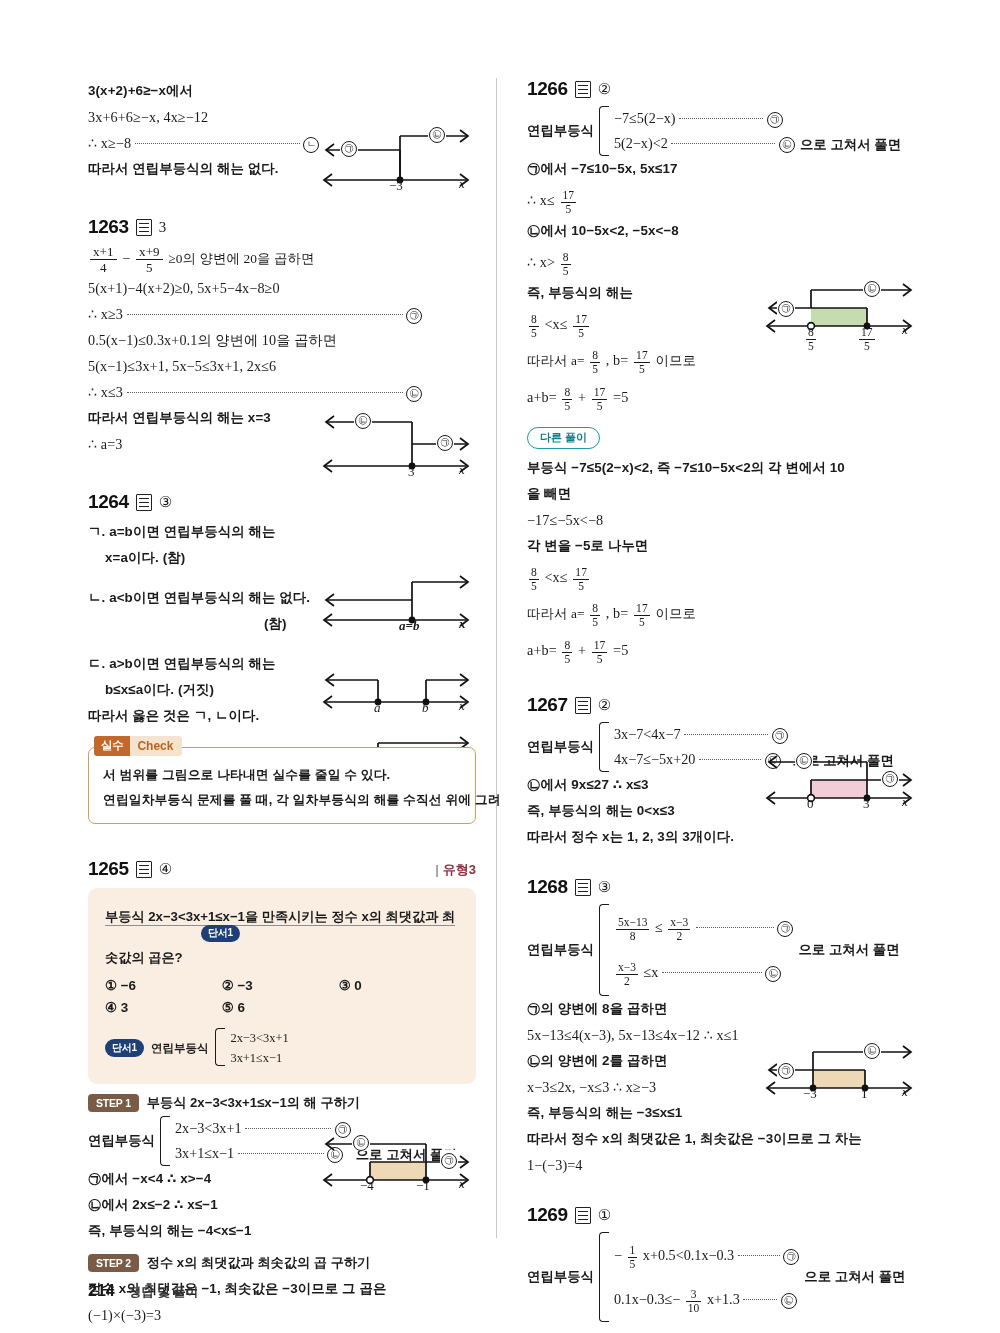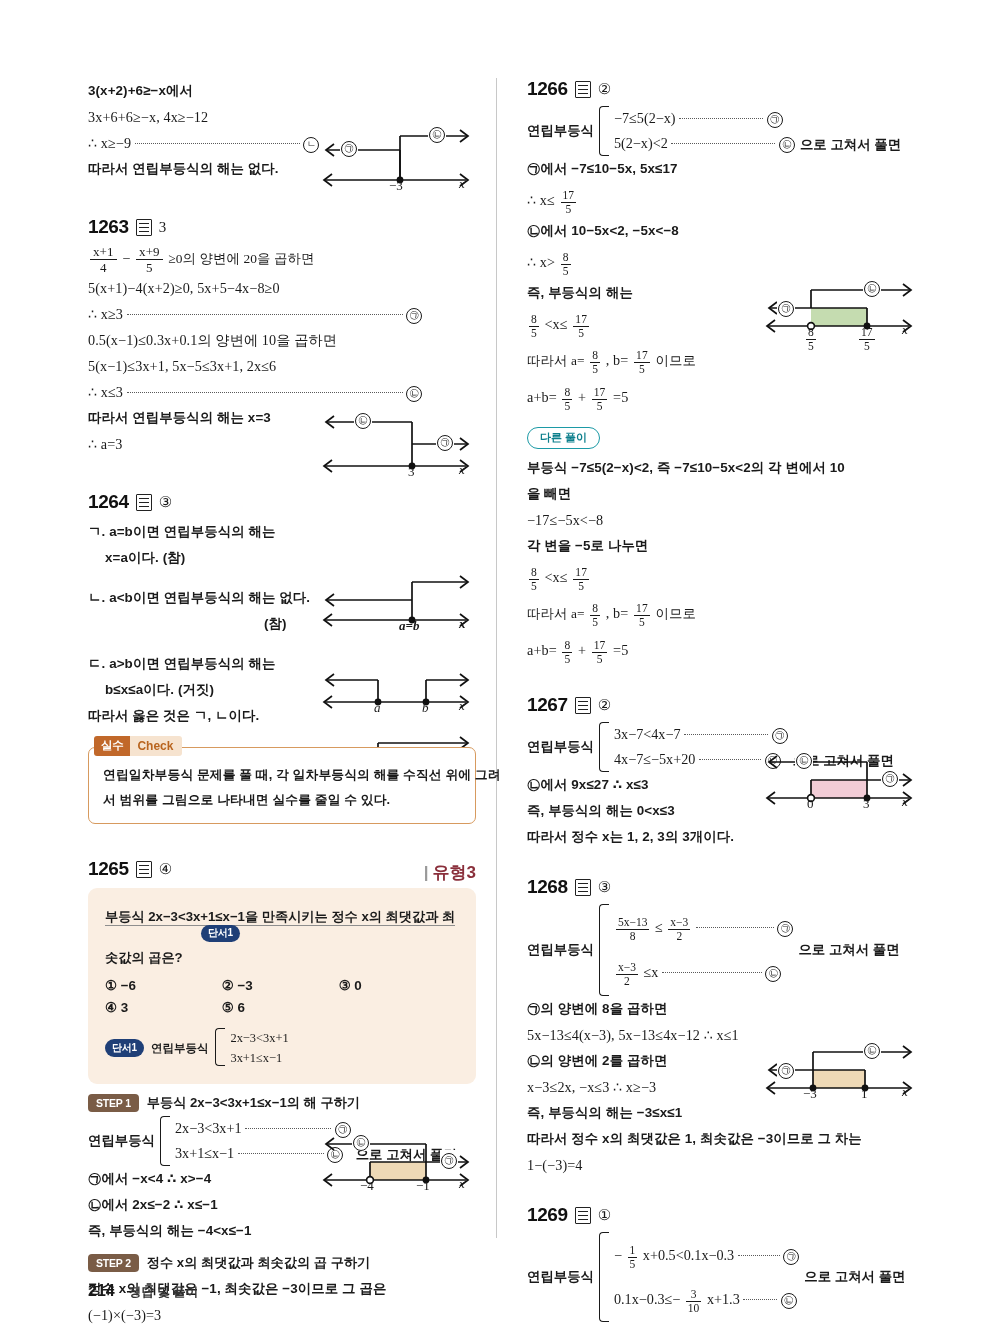--- a/index.html
+++ b/index.html
@@ -26,21 +26,21 @@
   .ansicon{
     width:14px;height:15px;border:1.6px solid #222;border-radius:1px;
     position:relative;display:inline-block;background:#fff;
   }
   .ansicon:before{content:"";position:absolute;left:2px;right:2px;top:3px;height:1.4px;background:#222;}
   .ansicon:after{content:"";position:absolute;left:2px;right:2px;top:7px;height:1.4px;background:#222;
      box-shadow:0 4px 0 0 #222;}
   .ansval{font-size:15px;}
   .typetag{
     position:absolute;right:0;top:3px;font-family:"Liberation Sans",sans-serif;
-    font-weight:700;font-size:17px;color:#8a2f3b;white-space:nowrap;
+    font-weight:700;font-size:13px;color:#8a2f3b;white-space:nowrap;
   }
   .typetag i{font-style:normal;color:#999;margin-right:4px;}
   
   .fr{display:inline-block;vertical-align:-0.55em;text-align:center;margin:0 2px;}
   .fr .nu{display:block;font-size:11.5px;line-height:13px;padding:0 2px;border-bottom:1.1px solid #1a1a1a;}
   .fr .de{display:block;font-size:11.5px;line-height:13px;padding:0 2px;}
   .frb{display:inline-block;vertical-align:-0.6em;text-align:center;margin:0 2px;}
   .frb .nu{display:block;font-size:13px;line-height:15px;padding:0 3px;border-bottom:1.2px solid #1a1a1a;}
   .frb .de{display:block;font-size:13px;line-height:15px;padding:0 3px;}
   
@@ -117,21 +117,21 @@
 <div class="page">
 
   <div class="divider"></div>
 
   <div class="col col-left">
 
     <div>
       <div class="ln kor">3(x+2)+6≥−x에서</div>
       <div class="ln">3x+6+6≥−x, 4x≥−12</div>
       <div class="ln">
-        <span>∴ x≥−9</span>
+        <span>∴ x≥−8</span>
         <span class="dots" style="width:165px"></span>
         <span class="cir">ㄴ</span>
       </div>
       <div class="ln kor">따라서 연립부등식의 해는 없다.</div>
     </div>
 
     <div class="figright" style="left:228px;top:36px;">
       <svg width="160" height="78" viewBox="0 0 160 78">
         <g stroke="#111" stroke-width="1.7" fill="none">
           <line x1="8" y1="66" x2="150" y2="66"></line>
@@ -306,22 +306,22 @@
       <div style="position:absolute;left:106px;top:48px;font-size:13px;font-style:italic;">a</div>
       <div style="position:absolute;left:143px;top:46px;font-size:13px;font-style:italic;">x</div>
     </div>
 
     <div class="checkwrap">
       <div class="checktab">
         <span class="t1">실수</span>
         <span class="t2">Check</span>
       </div>
       <div class="checkbody">
+        <div class="ln">서 범위를 그림으로 나타내면 실수를 줄일 수 있다.</div>
         <div class="ln">연립일차부등식 문제를 풀 때, 각 일차부등식의 해를 수직선 위에 그려</div>
-        <div class="ln">서 범위를 그림으로 나타내면 실수를 줄일 수 있다.</div>
       </div>
     </div>
 
     <div class="sp34"></div>
 
     <div class="qhead">
       <span class="qnum">1265</span>
       <span class="ansicon"></span>
       <span class="ansval">④</span>
       <span class="typetag"><i>|</i><span>유형3</span></span>

